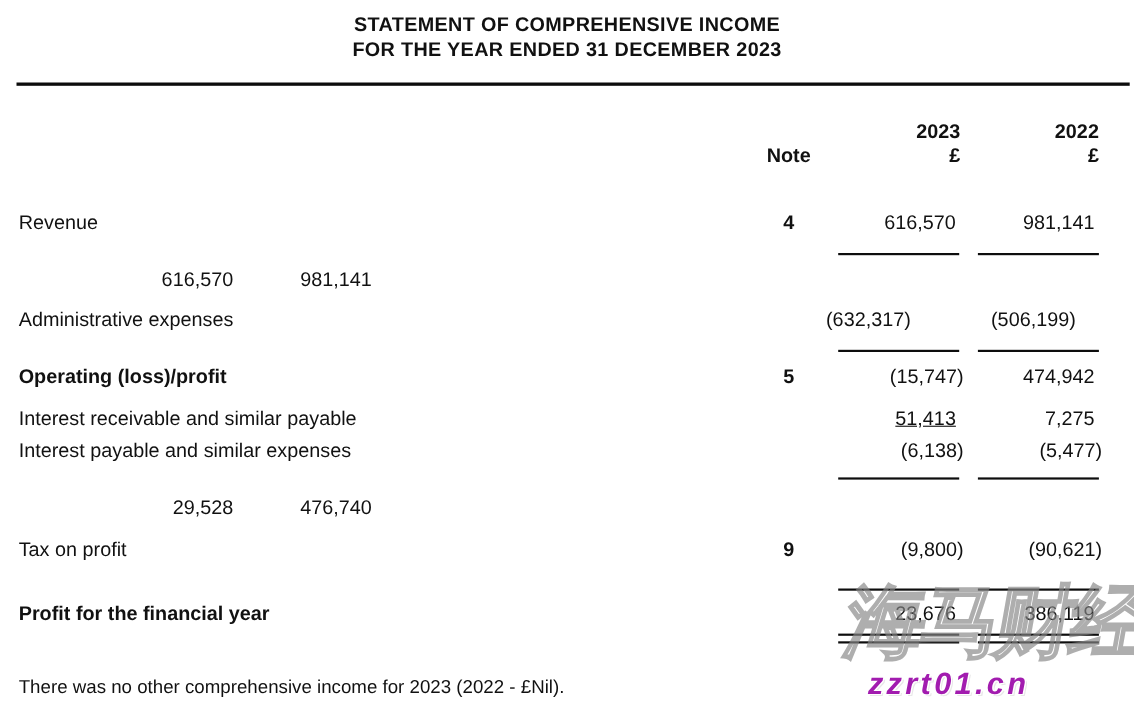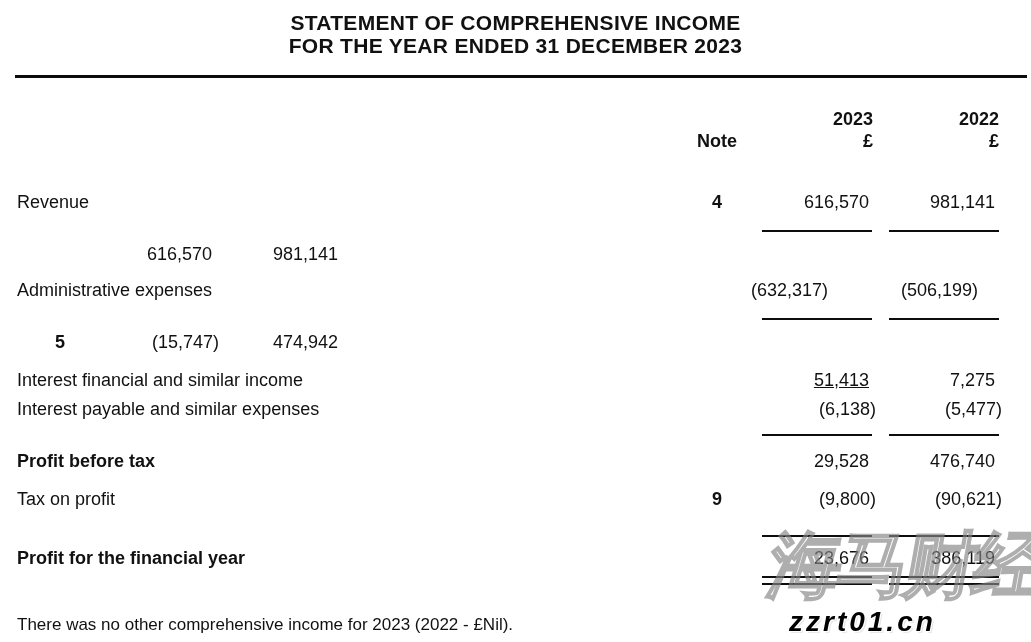--- a/index.html
+++ b/index.html
@@ -5,21 +5,21 @@
   * { margin: 0; padding: 0; box-sizing: border-box; }
   html, body { background: #ffffff; }
   body {
     width: 1031px; height: 642px;
     font-family: "Liberation Sans", "DejaVu Sans", sans-serif;
     color: #111; position: relative; overflow: hidden;
   }
   .doc { position: relative; width: 1031px; height: 642px; }
 
   
-  .title { padding-top: 11px; text-align: center; font-weight: bold; font-size: 21px; line-height: 23px; letter-spacing: 0.3px; }
+  .title { padding-top: 11px; text-align: center; font-weight: bold; font-size: 18px; line-height: 23px; letter-spacing: 0.3px; }
 
   
   .top-rule { margin: 18px 4px 0 15px; height: 3px; background: #0c0c0c; }
 
   
   .row { display: flex; font-size: 18px; line-height: 21px; height: 21px; }
   .c-label { flex: 1; padding-left: 17px; white-space: nowrap; }
   .c-note  { width: 80px;  text-align: right; font-weight: bold; padding-right: 15px; }
   .c-v23   { width: 139px; text-align: right; white-space: nowrap; }
   .c-v22   { width: 126px; text-align: right; white-space: nowrap; }
@@ -150,28 +150,29 @@
     <div class="c-v23">
         <div class="ln"></div>
       </div>
     <div class="c-v22">
         <div class="ln"></div>
       </div>
     <div class="c-gut"></div>
   </div>
 
   <div class="row bold mt-oper">
+    <div class="c-label">Operating (loss)/profit</div>
     <div class="c-note">5</div>
     <div class="c-v23 num">(15,747)</div>
     <div class="c-v22 num" style="padding-right: 7px;">474,942</div>
     <div class="c-gut"></div>
   </div>
 
   <div class="row mt-intr">
-    <div class="c-label">Interest financial and similar income</div>
+    <div class="c-label">Interest receivable and similar payable</div>
     <div class="c-note"></div>
     <div class="c-v23 num" style="padding-right: 7px; text-decoration: underline;">51,413</div>
     <div class="c-v22 num" style="padding-right: 7px;">7,275</div>
     <div class="c-gut"></div>
   </div>
 
   <div class="row mt-intp">
     <div class="c-label">Interest payable and similar expenses</div>
     <div class="c-note"></div>
     <div class="c-v23 num">(6,138)</div>
@@ -185,21 +186,20 @@
     <div class="c-v23">
         <div class="ln"></div>
       </div>
     <div class="c-v22">
         <div class="ln"></div>
       </div>
     <div class="c-gut"></div>
   </div>
 
   <div class="row bold mt-pbt">
-    <div class="c-label">Profit before tax</div>
     <div class="c-note"></div>
     <div class="c-v23 num" style="padding-right: 7px;">29,528</div>
     <div class="c-v22 num" style="padding-right: 7px;">476,740</div>
     <div class="c-gut"></div>
   </div>
 
   <div class="row mt-tax">
     <div class="c-label">Tax on profit</div>
     <div class="c-note">9</div>
     <div class="c-v23 num">(9,800)</div>
@@ -236,16 +236,16 @@
     <div class="c-v22">
         <div class="dln"></div>
       </div>
     <div class="c-gut"></div>
   </div>
 
   <div class="footnote">There was no other comprehensive income for 2023 (2022 - £Nil).</div>
 
   <div class="wm">
     <div class="wm-cjk" style="-webkit-text-stroke: 2px rgba(130, 130, 130, 0.65);">海马财经</div>
-    <div class="wm-site" style="color: #000000;">zzrt01.cn</div>
+    <div class="wm-site" style="color: #a21caf;">zzrt01.cn</div>
   </div>
 
 </div>
 
 </body></html>

